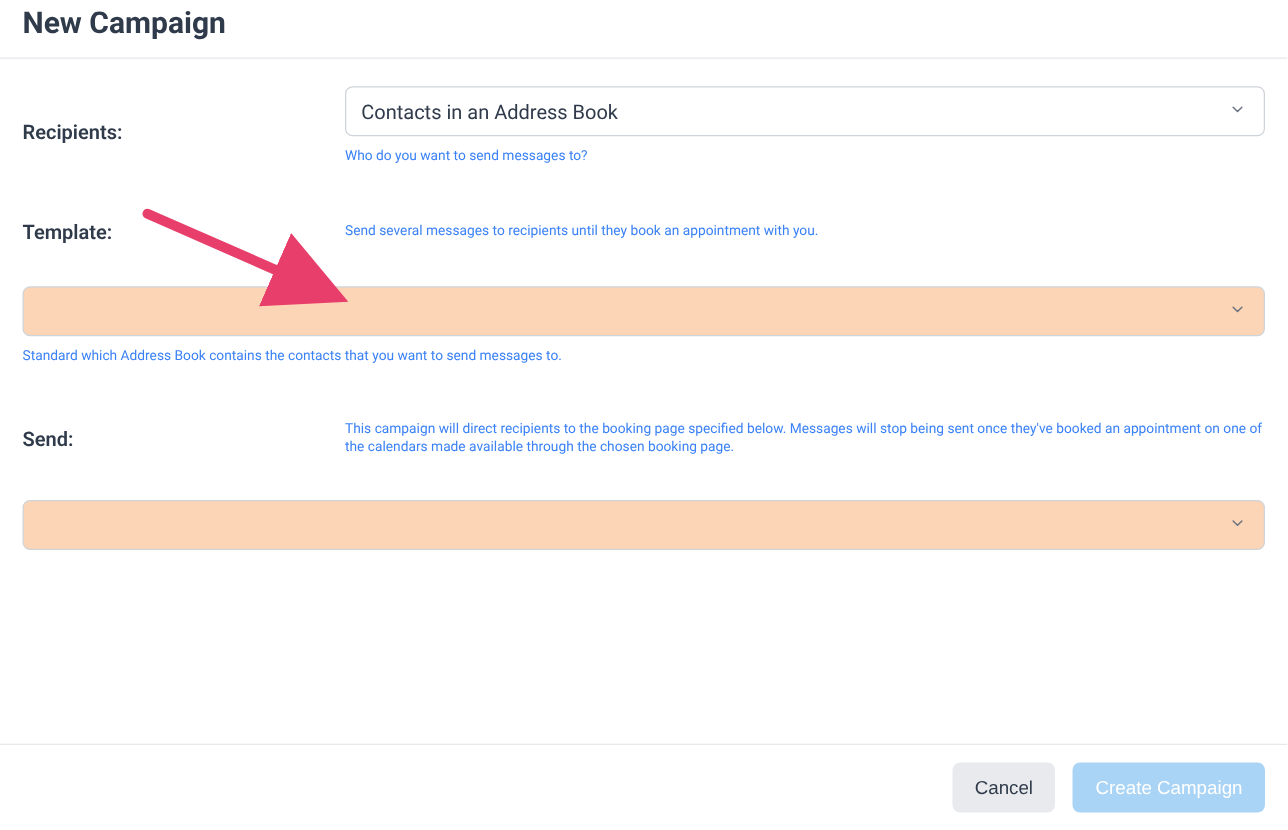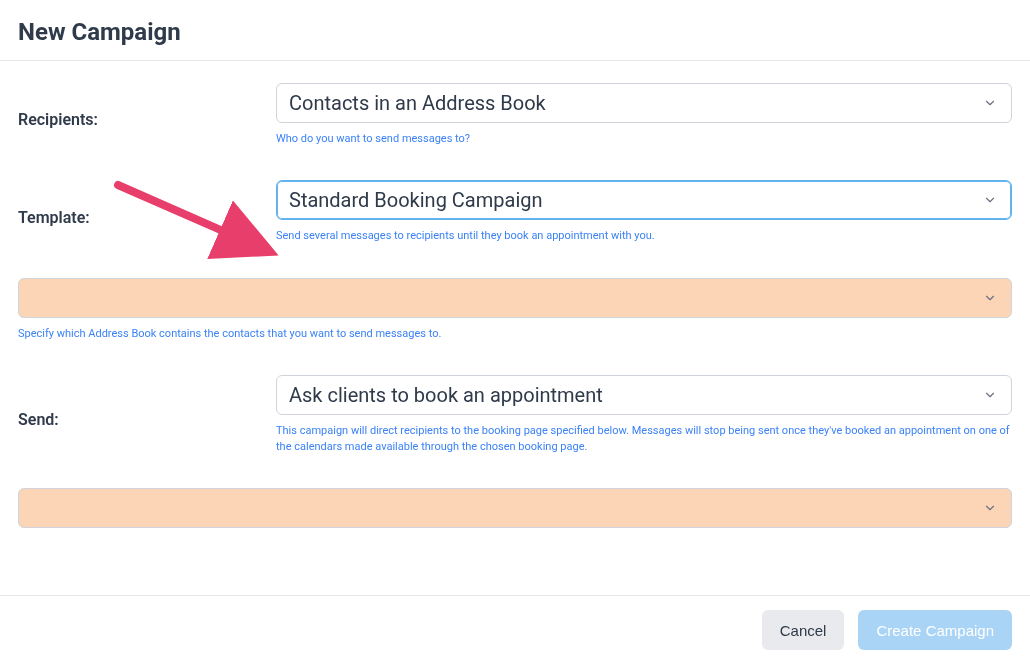--- a/index.html
+++ b/index.html
@@ -11,21 +11,21 @@
     color: #2f3a4a;
   }
   .page {
     width: 1030px;
     min-height: 664px;
     position: relative;
     display: flex;
     flex-direction: column;
   }
   h1.title {
-    margin: 18px 0 14px 18px;
+    margin: 4px 0 14px 18px;
     font-size: 24px;
     font-weight: 700;
     color: #2f3a4a;
   }
   .hr {
     height: 1px;
     background: #e6e8eb;
     width: 100%;
   }
   .form {
@@ -49,21 +49,21 @@
   }
   .control { flex: 1 1 auto; }
   .select {
     position: relative;
     width: 100%;
     height: 40px;
     border: 1px solid #cfd4da;
     border-radius: 6px;
     background: #fff;
     color: #2f3a4a;
-    font-size: 20px;
+    font-size: 16px;
     padding: 0 40px 0 12px;
     display: flex;
     align-items: center;
     cursor: pointer;
   }
   .select.focused {
     border-color: #63b3ed;
     box-shadow: 0 0 0 1px #63b3ed inset;
   }
   .select.invalid {
@@ -140,57 +140,41 @@
               </svg>
           </span>
         </div>
         <div class="help">Who do you want to send messages to?</div>
       </div>
     </div>
 
     <div class="row">
       <div class="label">Template:</div>
       <div class="control">
-        <div class="select focused">
-          <span>Standard Booking Campaign</span>
-          <span class="chev">
-            <svg width="14" height="14" viewBox="0 0 24 24" fill="none" stroke="currentColor" stroke-width="2" stroke-linecap="round" stroke-linejoin="round">
-                <polyline points="6 9 12 15 18 9"></polyline>
-              </svg>
-          </span>
-        </div>
         <div class="help">Send several messages to recipients until they book an appointment with you.</div>
       </div>
     </div>
 
     <div class="row">
       <div class="control">
         <div class="select invalid">
           <span></span>
           <span class="chev">
             <svg width="14" height="14" viewBox="0 0 24 24" fill="none" stroke="currentColor" stroke-width="2" stroke-linecap="round" stroke-linejoin="round">
                 <polyline points="6 9 12 15 18 9"></polyline>
               </svg>
           </span>
         </div>
-        <div class="help">Specify which Address Book contains the contacts that you want to send messages to.</div>
+        <div class="help">Standard which Address Book contains the contacts that you want to send messages to.</div>
       </div>
     </div>
 
     <div class="row">
       <div class="label">Send:</div>
       <div class="control">
-        <div class="select">
-          <span>Ask clients to book an appointment</span>
-          <span class="chev">
-            <svg width="14" height="14" viewBox="0 0 24 24" fill="none" stroke="currentColor" stroke-width="2" stroke-linecap="round" stroke-linejoin="round">
-                <polyline points="6 9 12 15 18 9"></polyline>
-              </svg>
-          </span>
-        </div>
         <div class="help">This campaign will direct recipients to the booking page specified below. Messages will stop being sent once they've booked an appointment on one of the calendars made available through the chosen booking page.</div>
       </div>
     </div>
 
     <div class="row">
       <div class="control">
         <div class="select invalid">
           <span></span>
           <span class="chev">
             <svg width="14" height="14" viewBox="0 0 24 24" fill="none" stroke="currentColor" stroke-width="2" stroke-linecap="round" stroke-linejoin="round">

